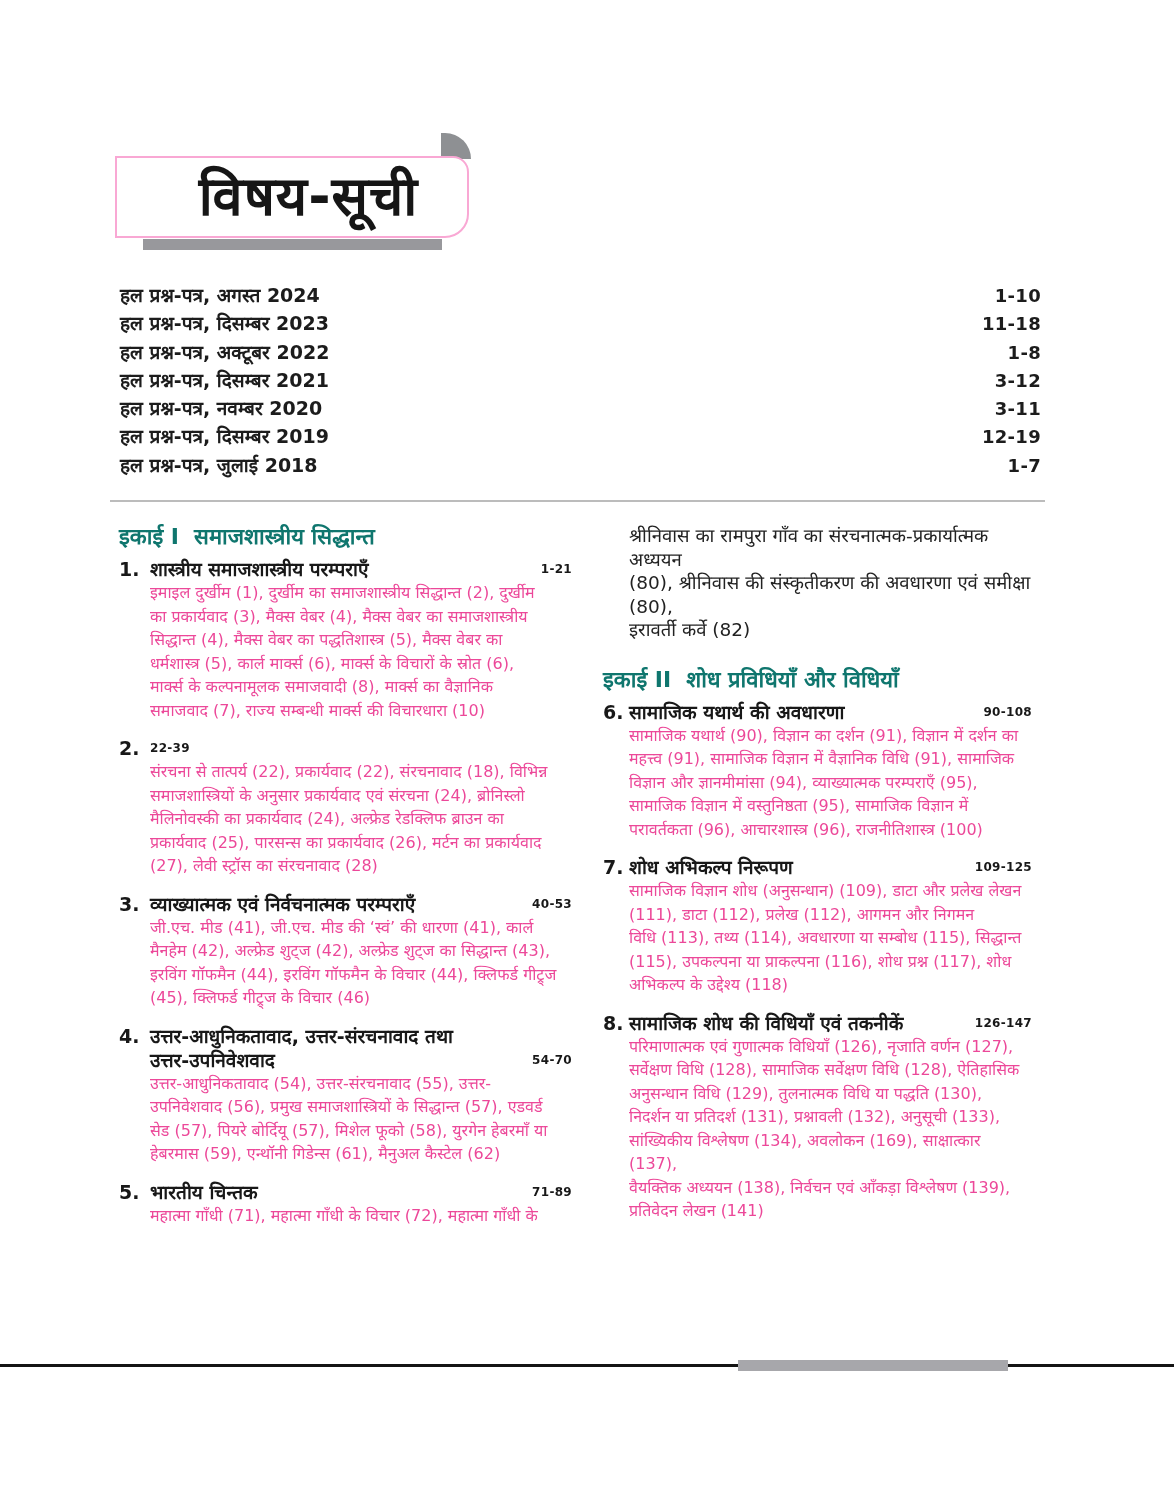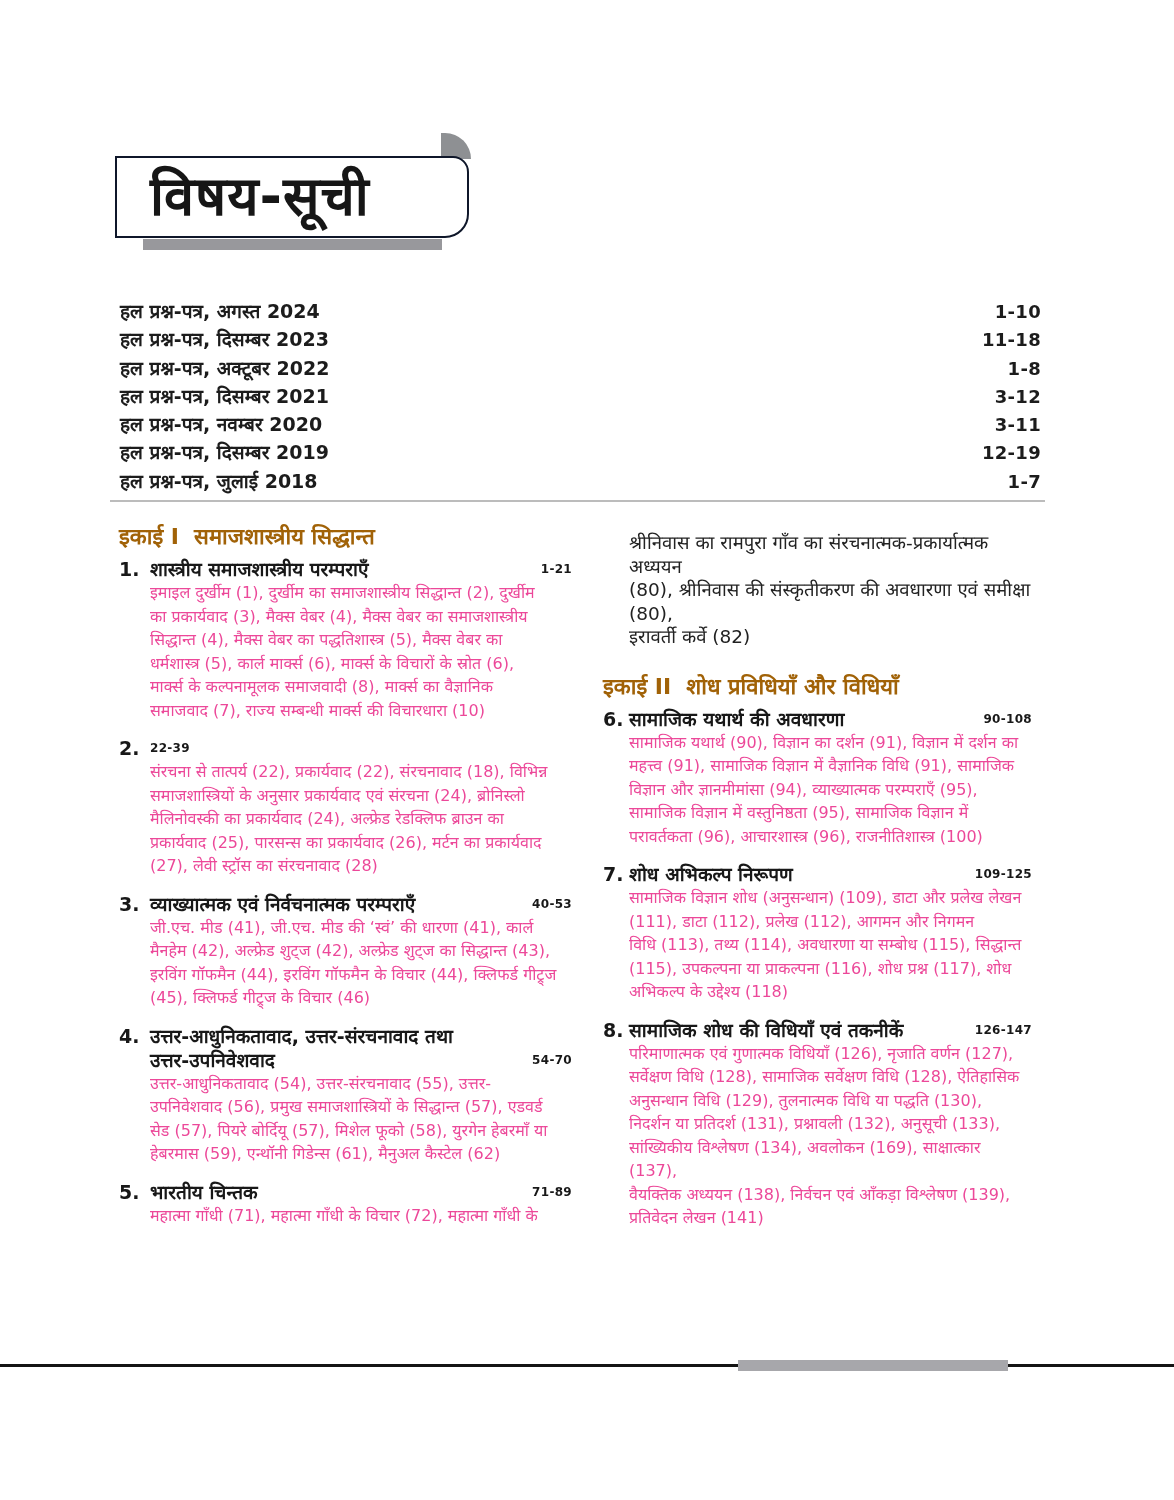--- a/index.html
+++ b/index.html
@@ -12,57 +12,57 @@
   .title-fold{
     position:absolute;left:441px;top:133px;width:30px;height:26px;
     background:#8e9093;border-radius:0 28px 0 0;z-index:1;
   }
   .title-shadow{
     position:absolute;left:143px;top:239px;width:299px;height:11px;
     background:#98989c;z-index:0;
   }
   .title-box{
     position:absolute;left:115px;top:156px;width:354px;height:82px;
-    background:#fff;border:2px solid #0f172a;border-radius:0 16px 24px 0;
-    box-sizing:border-box;display:flex;align-items:center;padding-left:33px;z-index:2;
+    background:#fff;border:2px solid #f9a8d4;border-radius:0 16px 24px 0;
+    box-sizing:border-box;display:flex;align-items:center;padding-left:33px;z-index:2;justify-content:center;
   }
   .title-box h1{
     margin:0;font-size:54px;font-weight:700;line-height:1;color:#161616;
     letter-spacing:1px;white-space:nowrap;
   }
   
-  .papers{position:absolute;left:120px;top:298px;width:921px;}
+  .papers{position:absolute;left:120px;top:282px;width:921px;}
   .paper-row{
     display:flex;justify-content:space-between;align-items:baseline;
     height:28.3px;font-size:19px;font-weight:700;color:#1c1c1c;
   }
   .paper-row .pages{font-size:18px;letter-spacing:.3px;}
   
   .rule{position:absolute;left:110px;top:500px;width:935px;height:2px;background:#bcbcbc;}
   
   .col{position:absolute;top:524px;}
   .col-left{left:119px;width:453px;}
   .col-right{left:603px;width:429px;}
   .unit-heading{
     font-size:22px;font-weight:700;line-height:26px;margin:0 0 7px 0;
-    color:#a16207;white-space:nowrap;
+    color:#0f766e;white-space:nowrap;
   }
   .unit-heading .unit-label{margin-right:15px;}
   .col .unit-heading:not(:first-child){margin-top:25px;}
   .chapter{margin-bottom:14px;}
   .ch-title-row{display:flex;font-weight:700;font-size:19px;line-height:24px;color:#181818;}
   .ch-num{width:31px;flex:none;}
   .col-right .ch-num{width:26px;}
   .ch-title{flex:1;padding-right:8px;}
   .ch-pages{flex:none;font-size:12px;letter-spacing:.3px;}
   .ch-details{padding-left:31px;font-size:16px;line-height:23.5px;color:#ec4899;}
   .col-right .ch-details{padding-left:26px;}
   .detail-line{min-height:23.5px;}
   .continuation{
-    padding-left:26px;font-size:18.5px;line-height:23.5px;margin:7px 0 22px 0;color:#222;
+    padding-left:26px;font-size:18.5px;line-height:23.5px;margin:0 0 22px 0;color:#222;
   }
   
   .bottom-rule{position:absolute;left:0;top:1364px;width:1174px;height:3px;background:#141414;}
   .bottom-tab{position:absolute;left:738px;top:1360px;width:270px;height:11px;background:#a7a7ab;}
 </style>
 </head>
 <body>
 
 <div class="title-fold"></div>
 <div class="title-shadow"></div>

